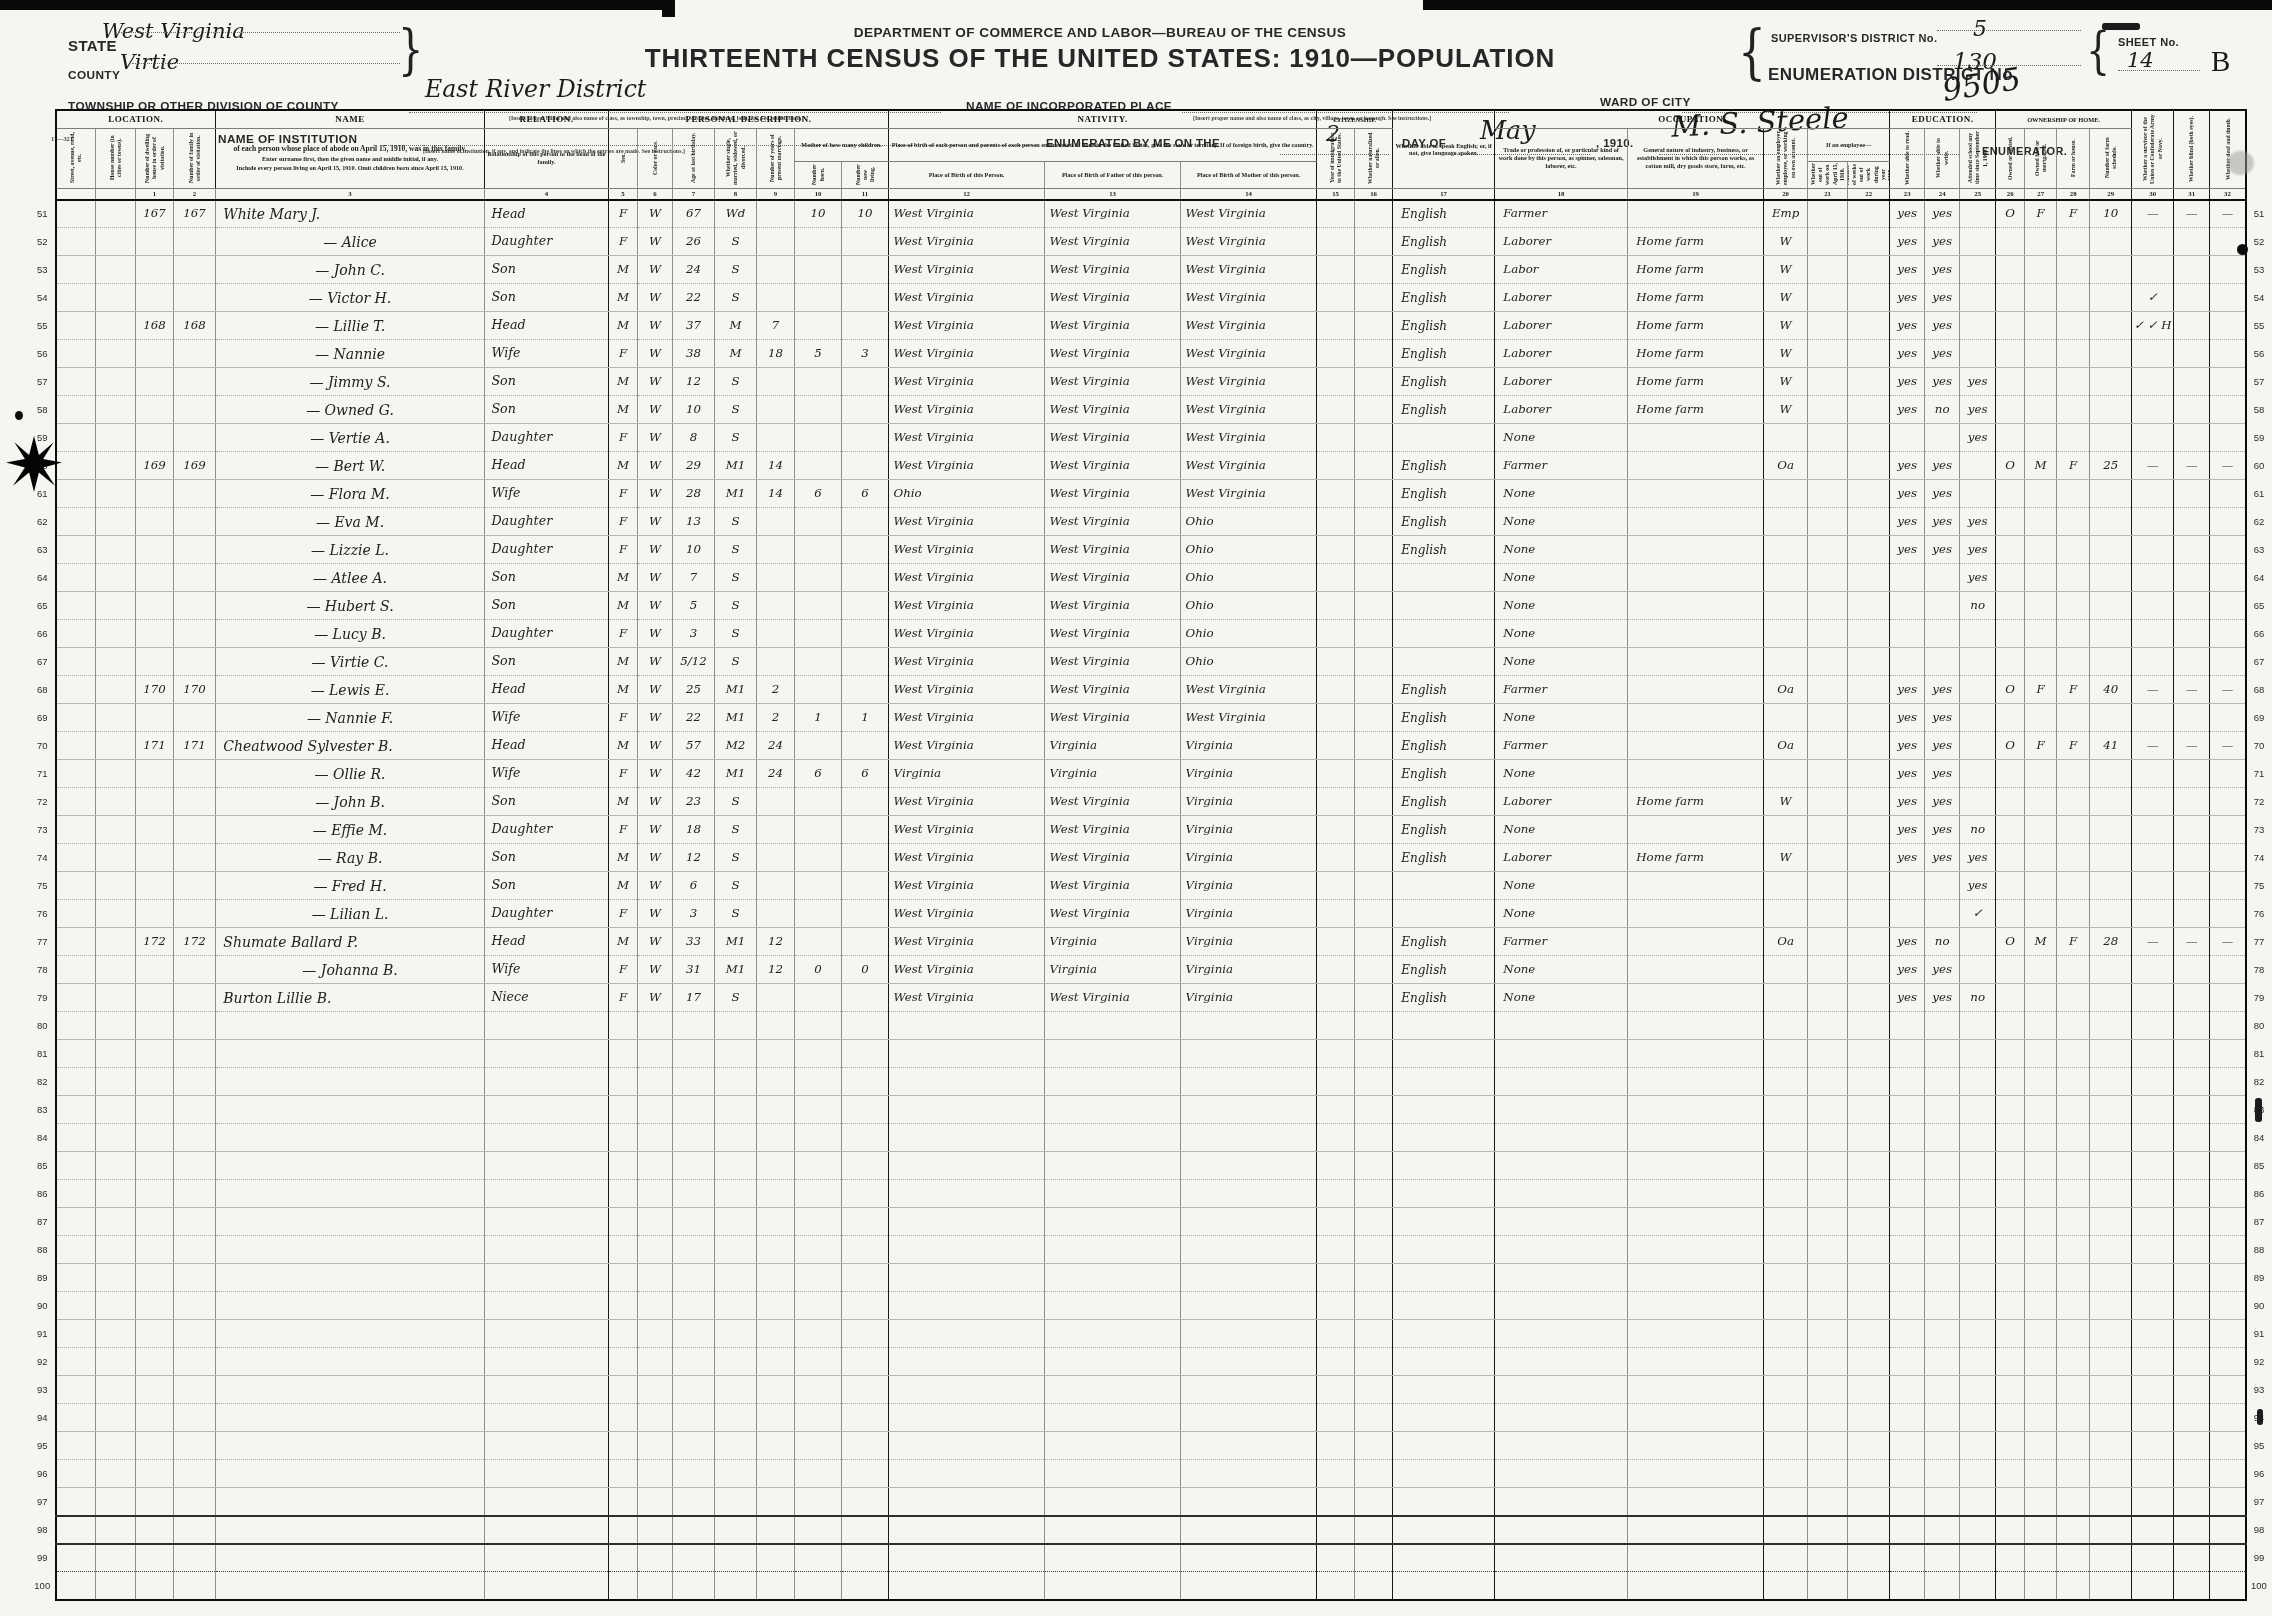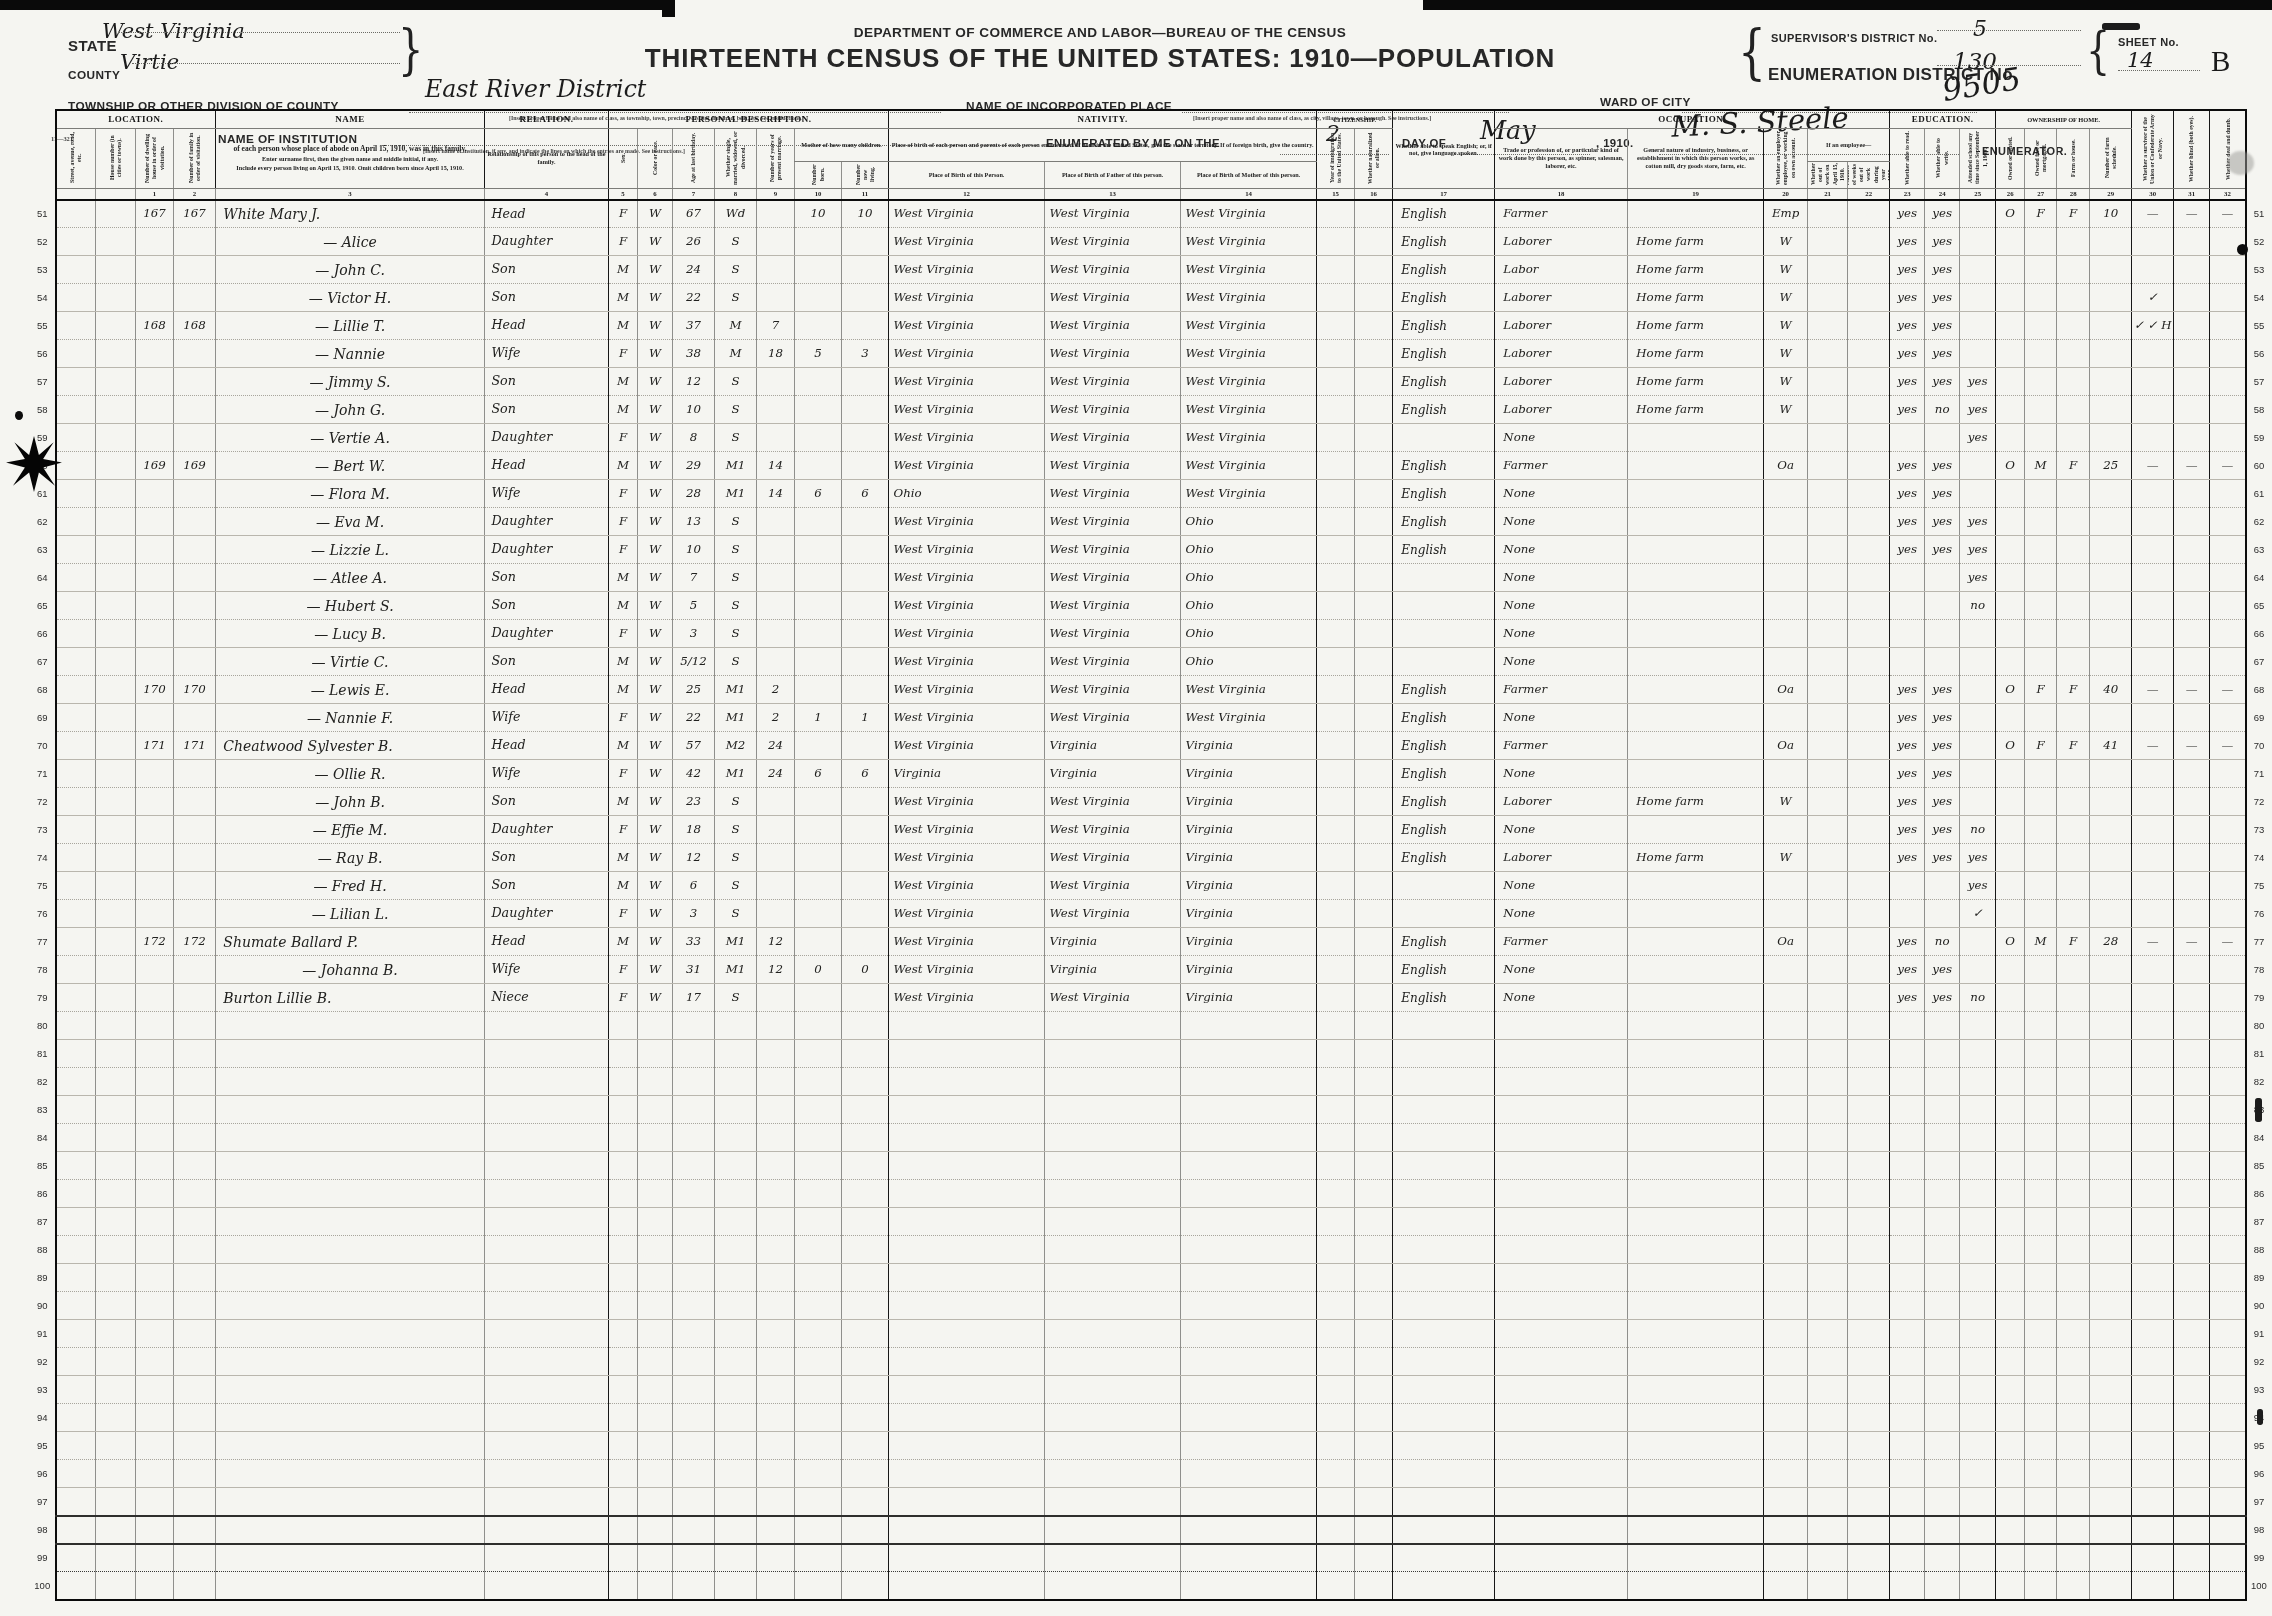--- a/index.html
+++ b/index.html
@@ -533,21 +533,21 @@
           <td class="hw s c hv"></td>
           <td class="hw s c hv"></td>
           <td class="ln hv2">57</td>
         </tr>
         <tr class="">
           <td class="ln">58</td>
           <td class="c hv2"></td>
           <td class="c"></td>
           <td class="hw s c"></td>
           <td class="hw s c"></td>
-          <td class="hw name ctr">— John G.</td>
+          <td class="hw name ctr">— Owned G.</td>
           <td class="hw rel">Son</td>
           <td class="hw s c hv">M</td>
           <td class="hw s c">W</td>
           <td class="hw s c">10</td>
           <td class="hw s c">S</td>
           <td class="hw s c"></td>
           <td class="hw s c"></td>
           <td class="hw s c"></td>
           <td class="hw bp hv">West Virginia</td>
           <td class="hw bp">West Virginia</td>

